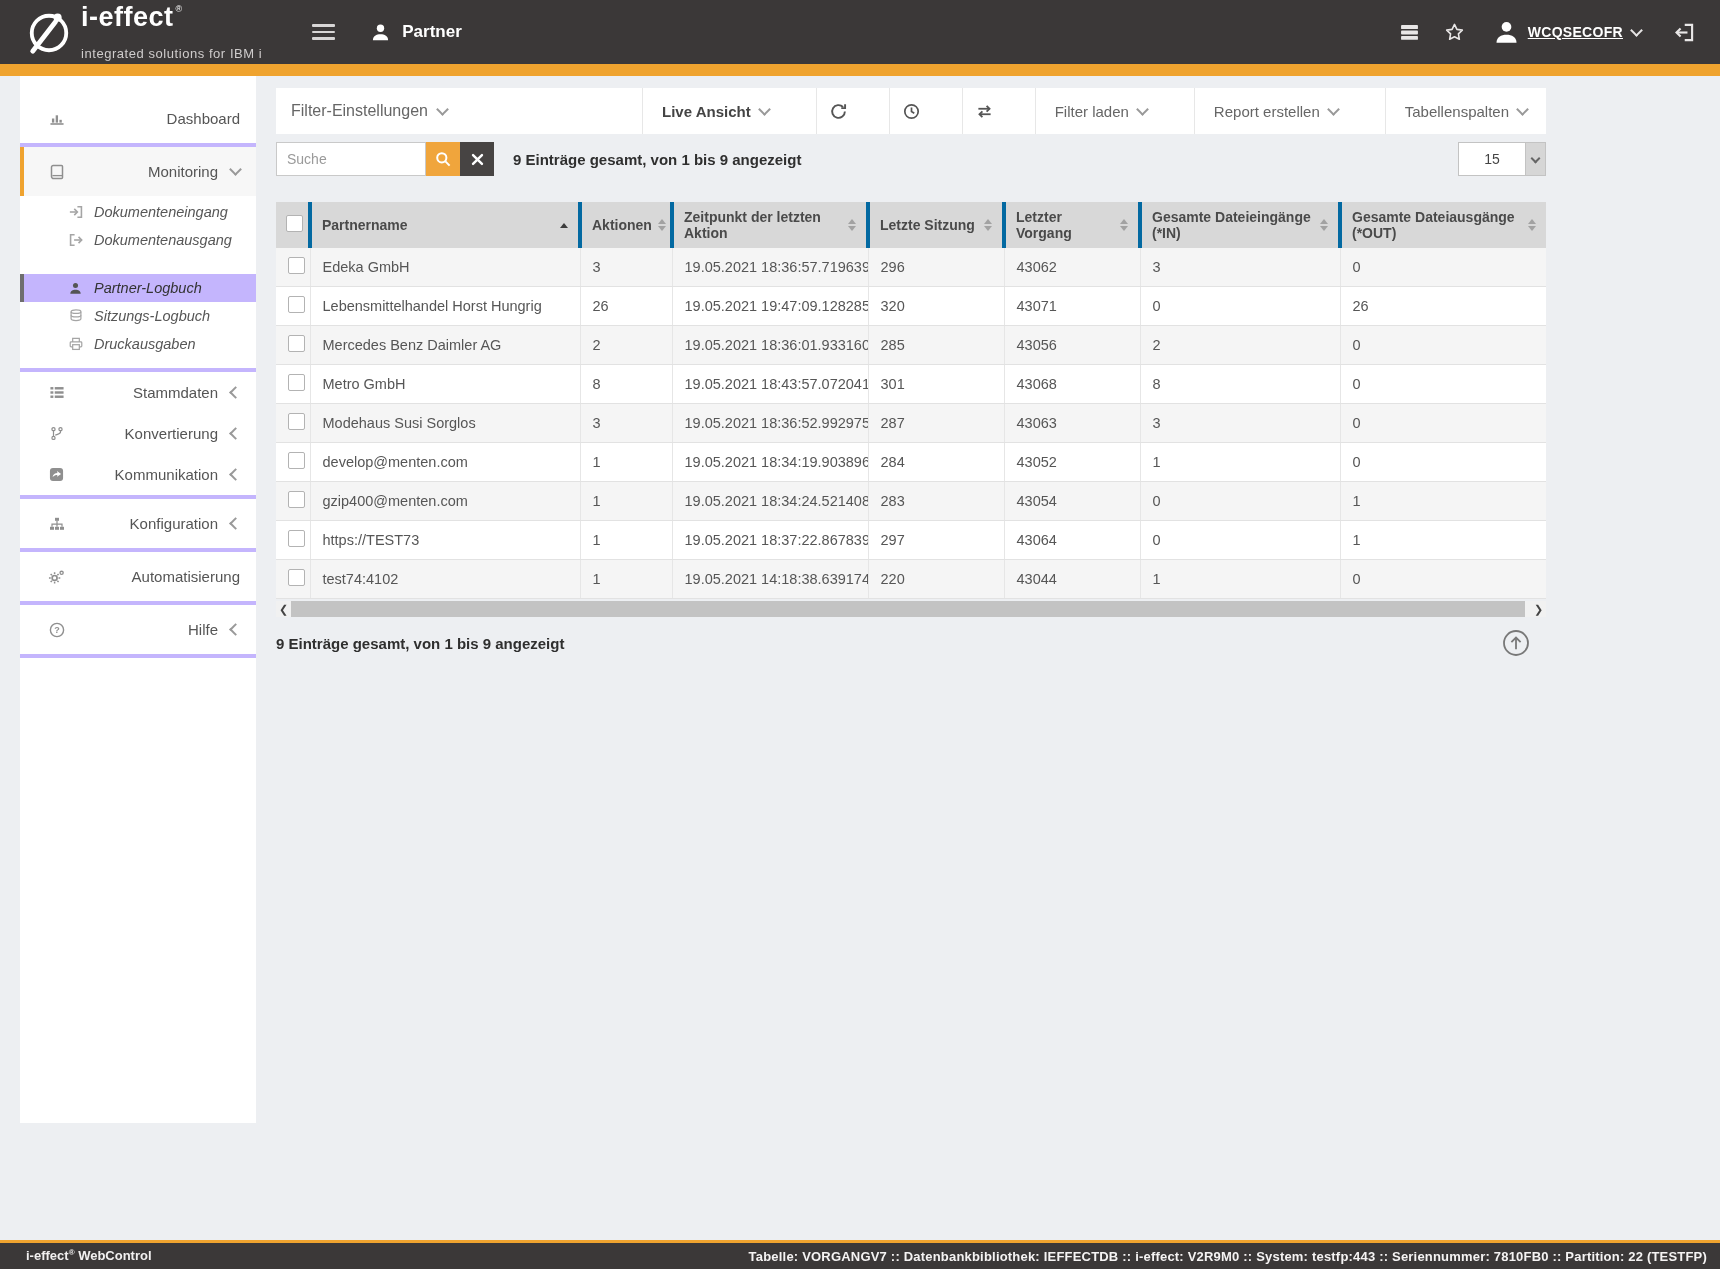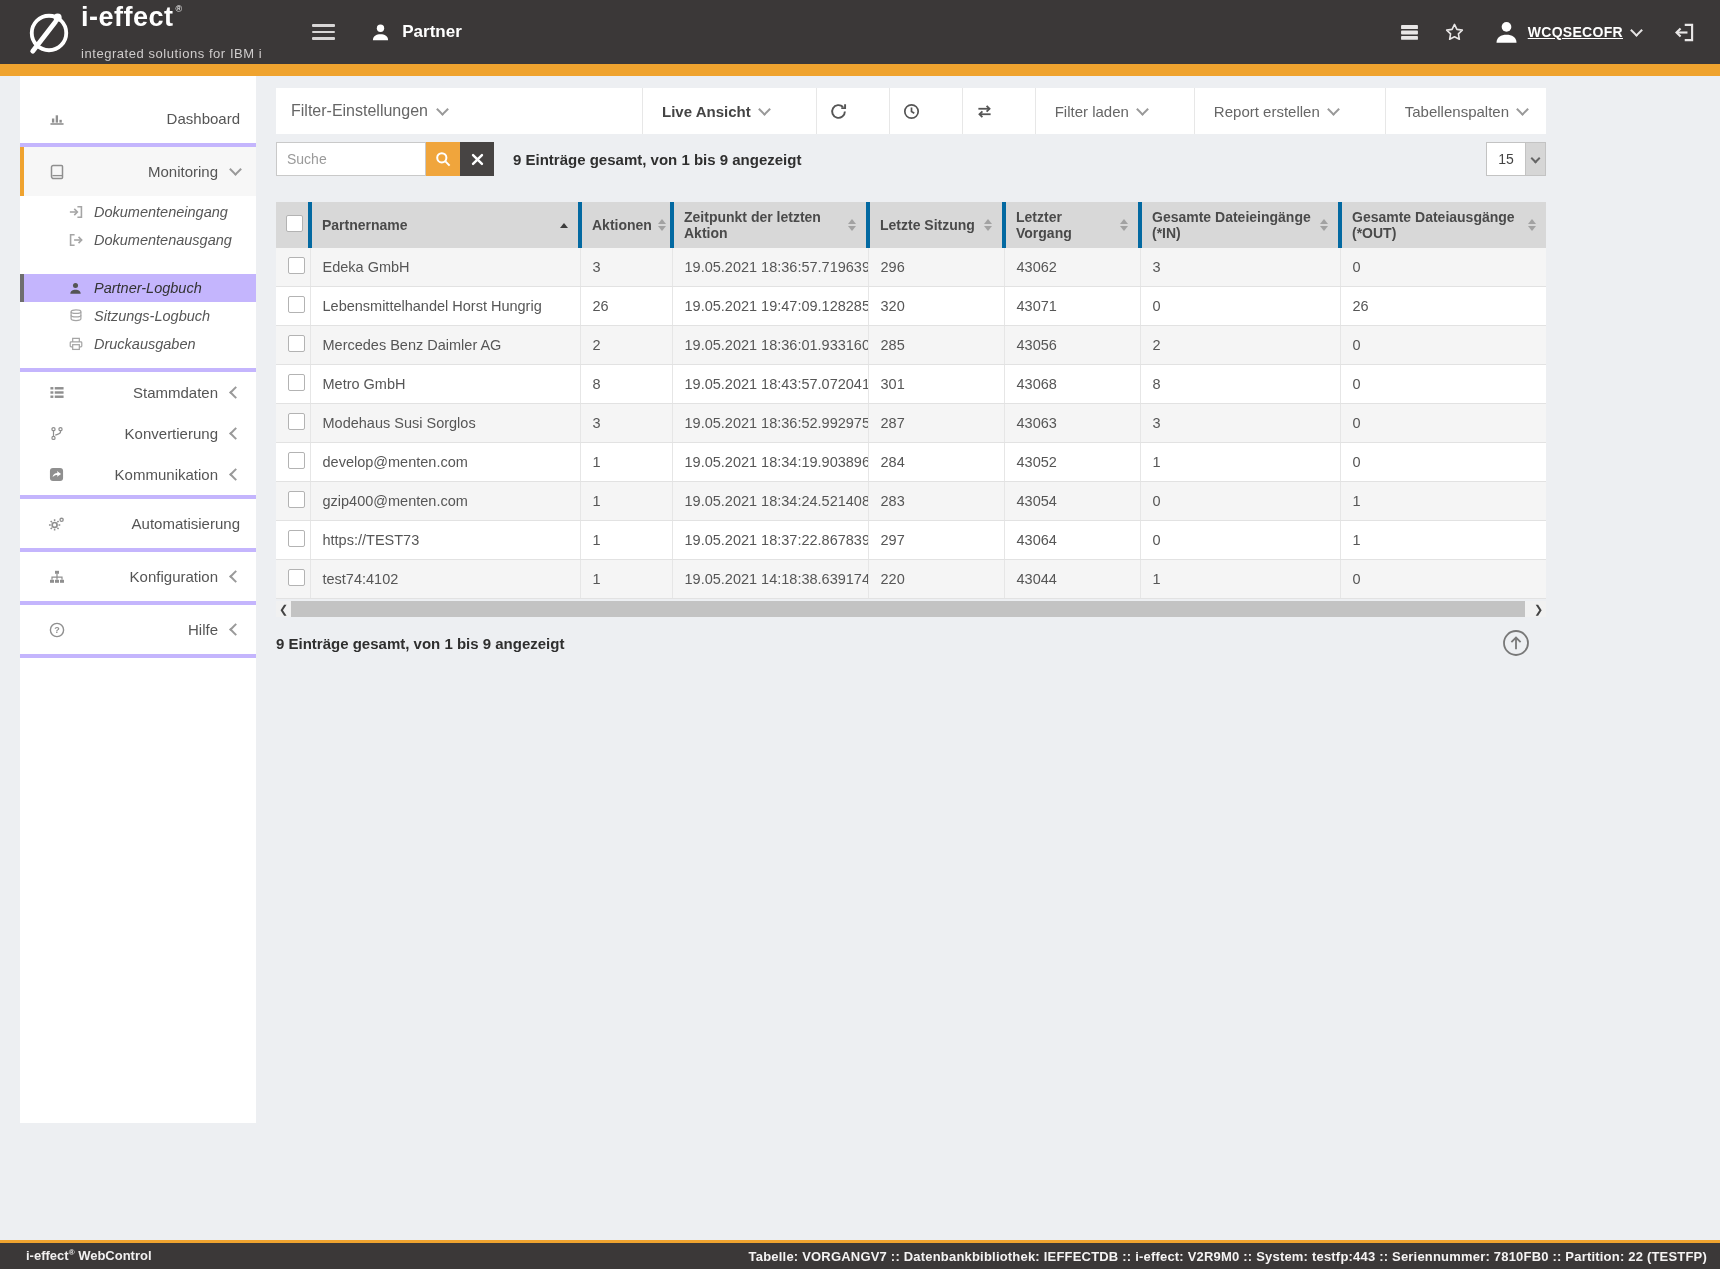--- a/index.html
+++ b/index.html
@@ -57,21 +57,21 @@
   .tb-btn.iconb{width:44px;padding:0;color:#555;}
 
   .search-row{margin-top:8px;height:34px;display:flex;align-items:center;}
   .search-input{width:150px;height:34px;box-sizing:border-box;border:1px solid #c9c9c9;padding:0 10px;
                 font-size:14px;color:#333;font-family:"Liberation Sans",sans-serif;outline:none;}
   .search-input::placeholder{color:#9a9a9a;}
   .btn-sq{width:34px;height:34px;display:flex;align-items:center;justify-content:center;cursor:pointer;flex:0 0 auto;}
   .btn-search{background:#f0a53c;}
   .btn-clear{background:#474443;}
   .sum-top{margin-left:19px;font-size:15px;font-weight:bold;color:#2f2f2f;}
-  .pgsize{margin-left:auto;width:60px;height:34px;border:1px solid #c3c3c3;background:#fff;display:flex;
+  .pgsize{margin-left:auto;width:88px;height:34px;border:1px solid #c3c3c3;background:#fff;display:flex;
           box-sizing:border-box;cursor:pointer;}
   .pgsize .val{flex:1;display:flex;align-items:center;justify-content:center;font-size:14px;color:#444;}
   .pgsize .arrow{width:19px;background:#d6d6d6;border-left:1px solid #c3c3c3;display:flex;
                  align-items:center;justify-content:center;}
   .pgsize .arrow .chev{width:5px;height:5px;border-color:#666;margin-top:-2px;}
 
   table.grid{margin-top:26px;width:1270px;border-collapse:collapse;table-layout:fixed;font-size:14.5px;}
   table.grid th{background:#d8d8d8;border-right:4px solid #0369a1;padding:7px 10px;text-align:left;
                 font-weight:bold;color:#4a4a4a;font-size:14px;height:33px;box-sizing:border-box;}
   table.grid th:last-child{border-right:none;}
@@ -296,43 +296,43 @@
             </svg>
         </span>
         <span class="lbl">Kommunikation</span>
         <span class="chev left"></span>
       </div>
     </div>
 
     <div class="sgroup">
       <div class="side-item">
         <span class="sic">
-          <svg width="17" height="16" viewBox="0 0 18 16" fill="none" stroke="currentColor">
-              <circle cx="7" cy="9" r="2.6" stroke-width="1.8"></circle>
-              <path d="M7 4.9V3M7 15v-1.9M2.9 9H1M13 9h-1.9M4.1 6.1L2.8 4.8M9.9 11.9l1.3 1.3M4.1 11.9l-1.3 1.3M9.9 6.1l1.3-1.3" stroke-width="1.6"></path>
-              <circle cx="14.4" cy="3.6" r="1.7" stroke-width="1.4"></circle>
-            </svg>
-        </span>
-        <span class="lbl">Automatisierung</span>
-      </div>
-    </div>
-
-    <div class="sgroup">
-      <div class="side-item">
-        <span class="sic">
           <svg width="16" height="14" viewBox="0 0 16 14" fill="currentColor">
               <rect x="6" y="0.8" width="4" height="3"></rect>
               <rect x="1" y="9.8" width="4" height="3"></rect>
               <rect x="6" y="9.8" width="4" height="3"></rect>
               <rect x="11" y="9.8" width="4" height="3"></rect>
               <path d="M8 3.8v2.7M3 9.8V7.2h10v2.6M8 7.2v2.6" stroke="currentColor" stroke-width="1.2" fill="none"></path>
             </svg>
         </span>
         <span class="lbl">Konfiguration</span>
         <span class="chev left"></span>
+      </div>
+    </div>
+
+    <div class="sgroup">
+      <div class="side-item">
+        <span class="sic">
+          <svg width="17" height="16" viewBox="0 0 18 16" fill="none" stroke="currentColor">
+              <circle cx="7" cy="9" r="2.6" stroke-width="1.8"></circle>
+              <path d="M7 4.9V3M7 15v-1.9M2.9 9H1M13 9h-1.9M4.1 6.1L2.8 4.8M9.9 11.9l1.3 1.3M4.1 11.9l-1.3 1.3M9.9 6.1l1.3-1.3" stroke-width="1.6"></path>
+              <circle cx="14.4" cy="3.6" r="1.7" stroke-width="1.4"></circle>
+            </svg>
+        </span>
+        <span class="lbl">Automatisierung</span>
       </div>
     </div>
 
     <div class="sgroup">
       <div class="side-item">
         <span class="sic">
           <svg width="16" height="16" viewBox="0 0 16 16">
               <circle cx="8" cy="8" r="6.6" fill="none" stroke="currentColor" stroke-width="1.4"></circle>
               <text x="8" y="11.2" text-anchor="middle" font-size="9" font-family="Liberation Sans, sans-serif" fill="currentColor" font-weight="bold">?</text>
             </svg>

